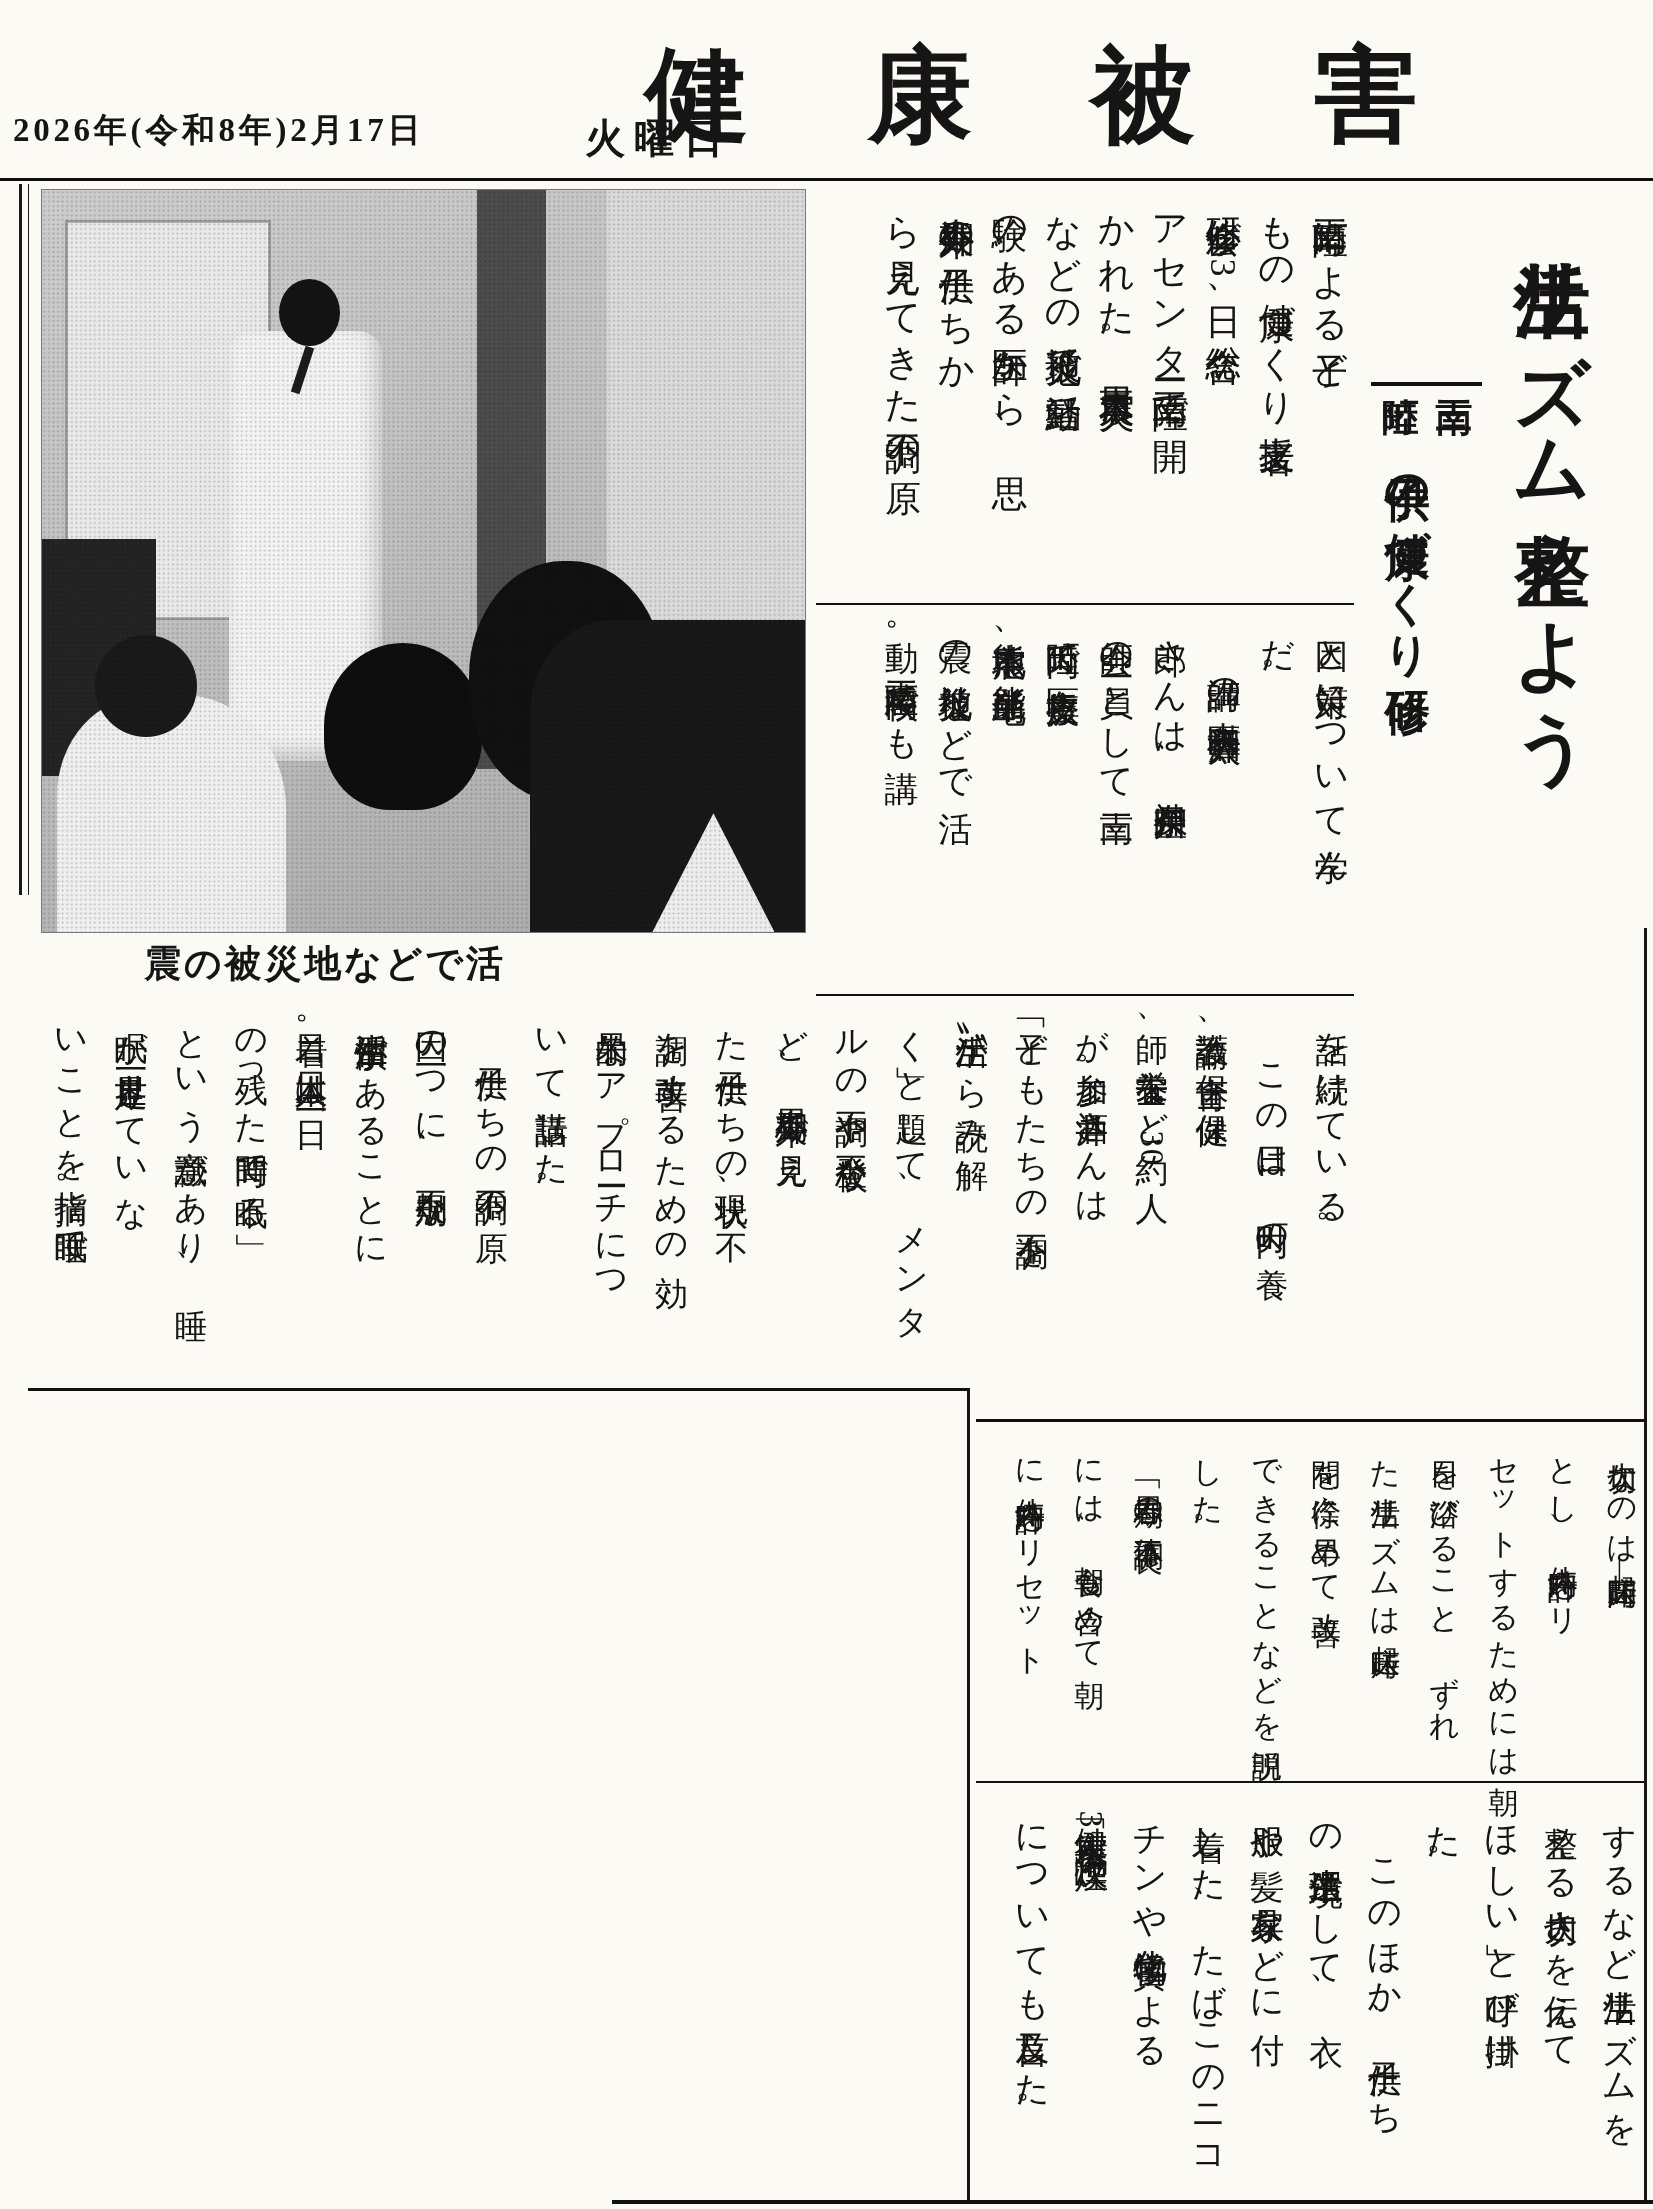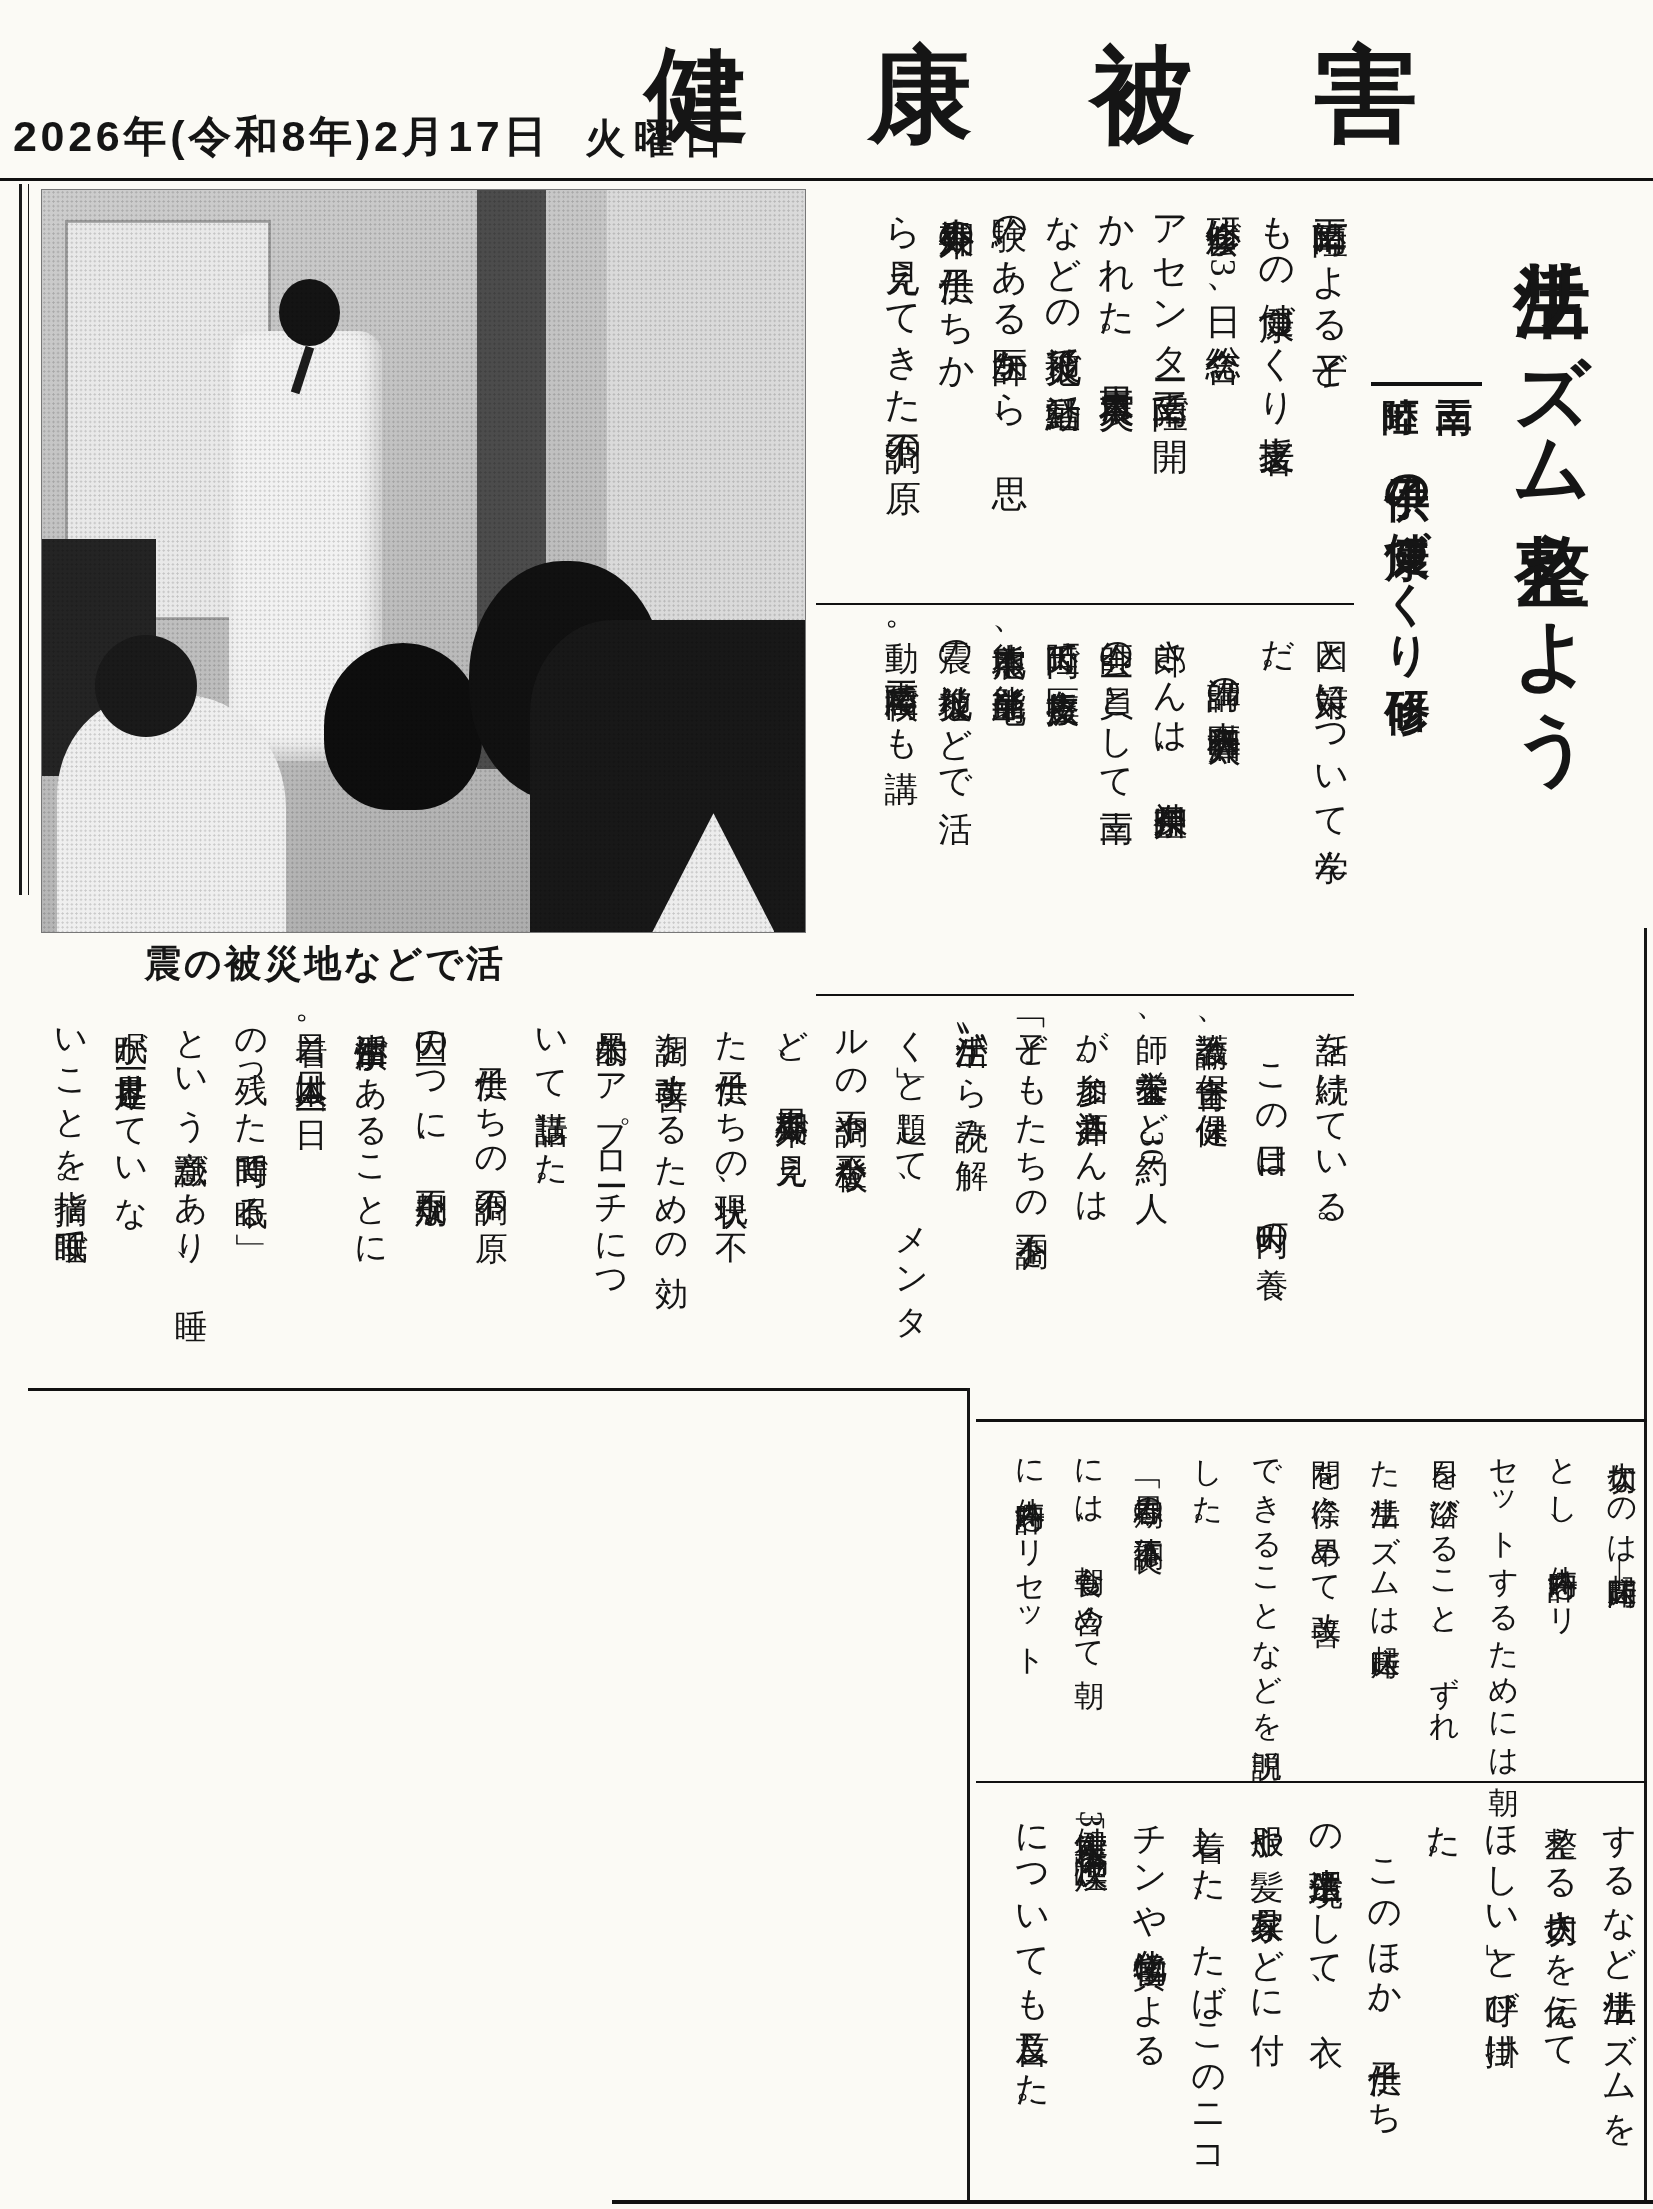--- a/index.html
+++ b/index.html
@@ -4,22 +4,22 @@
 <style>
   html,body{margin:0;padding:0;}
   body{
     width:1654px;height:2209px;position:relative;overflow:hidden;
     background:#fbfaf5;color:#151515;
     font-family:"Liberation Serif", serif;
   }
   .abs{position:absolute;}
   
   .dateline{
-    left:13px;top:108px;font-family:Liberation Sans, sans-serif;
-    font-weight:bold;font-size:43px;letter-spacing:3.7px;white-space:nowrap;
+    left:13px;top:108px;font-family:Liberation Serif, serif;
+    font-weight:bold;font-size:33px;letter-spacing:3.7px;white-space:nowrap;
   }
   .weekday{
     left:585px;top:111px;font-family:"Liberation Sans", sans-serif;
     font-weight:bold;font-size:40px;letter-spacing:9.3px;white-space:nowrap;
   }
   .masthead{
     left:645px;top:39px;font-size:104px;font-weight:bold;
     letter-spacing:119px;white-space:nowrap;line-height:1.1;
     font-family:"Liberation Serif", serif;
   }

